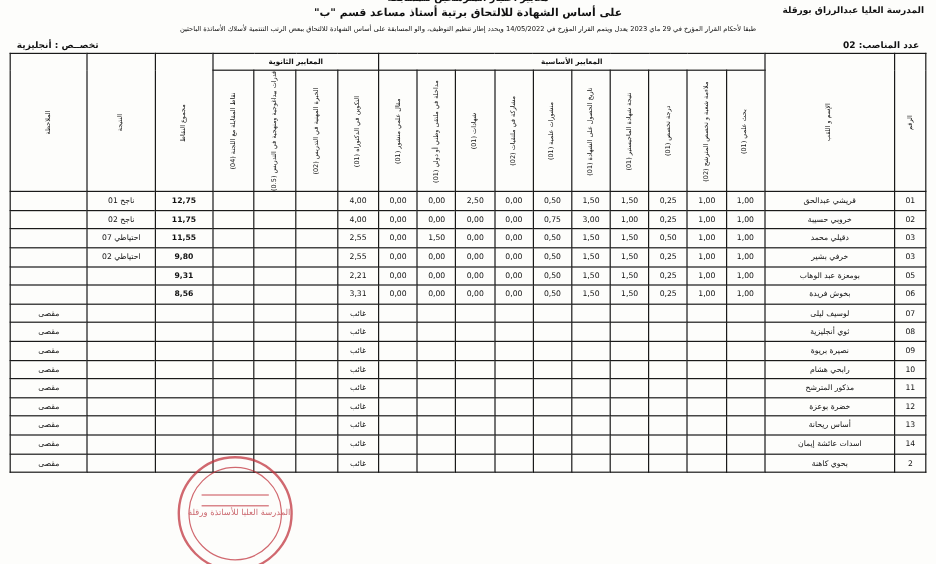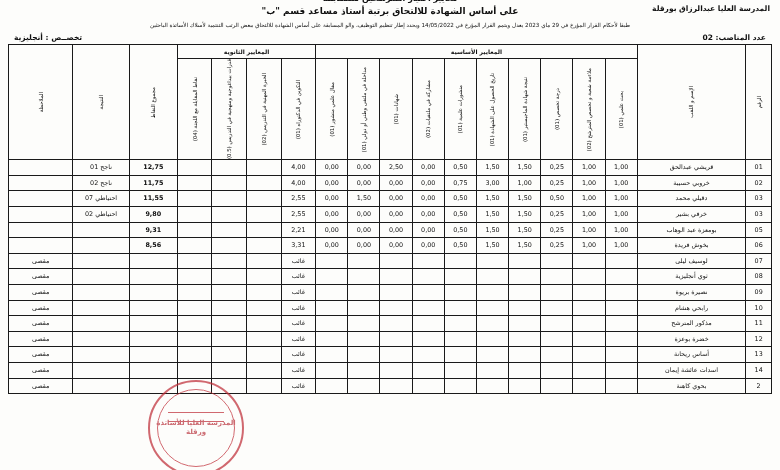--- a/index.html
+++ b/index.html
@@ -101,24 +101,24 @@
   .stamp:before{
     content:"";
     position:absolute;inset:7px;
     border-radius:50%;
     border:1.5px solid #c0303a;
   }
   .stamp-txt{
     position:absolute;
     left:0;right:0;top:50%;
     transform:translateY(-50%);
-    text-align:center;
+    text-align:right;
     font-size:7px;
     color:#b8303a;
-    font-weight:bold;
+    font-weight:normal;
     line-height:1.3;
   }
   .stamp-bar{
     position:absolute;
     left:18px;right:18px;top:30px;
     height:8px;
     border-top:1.5px solid #c0303a;
     border-bottom:1.5px solid #c0303a;
   }
 </style>

